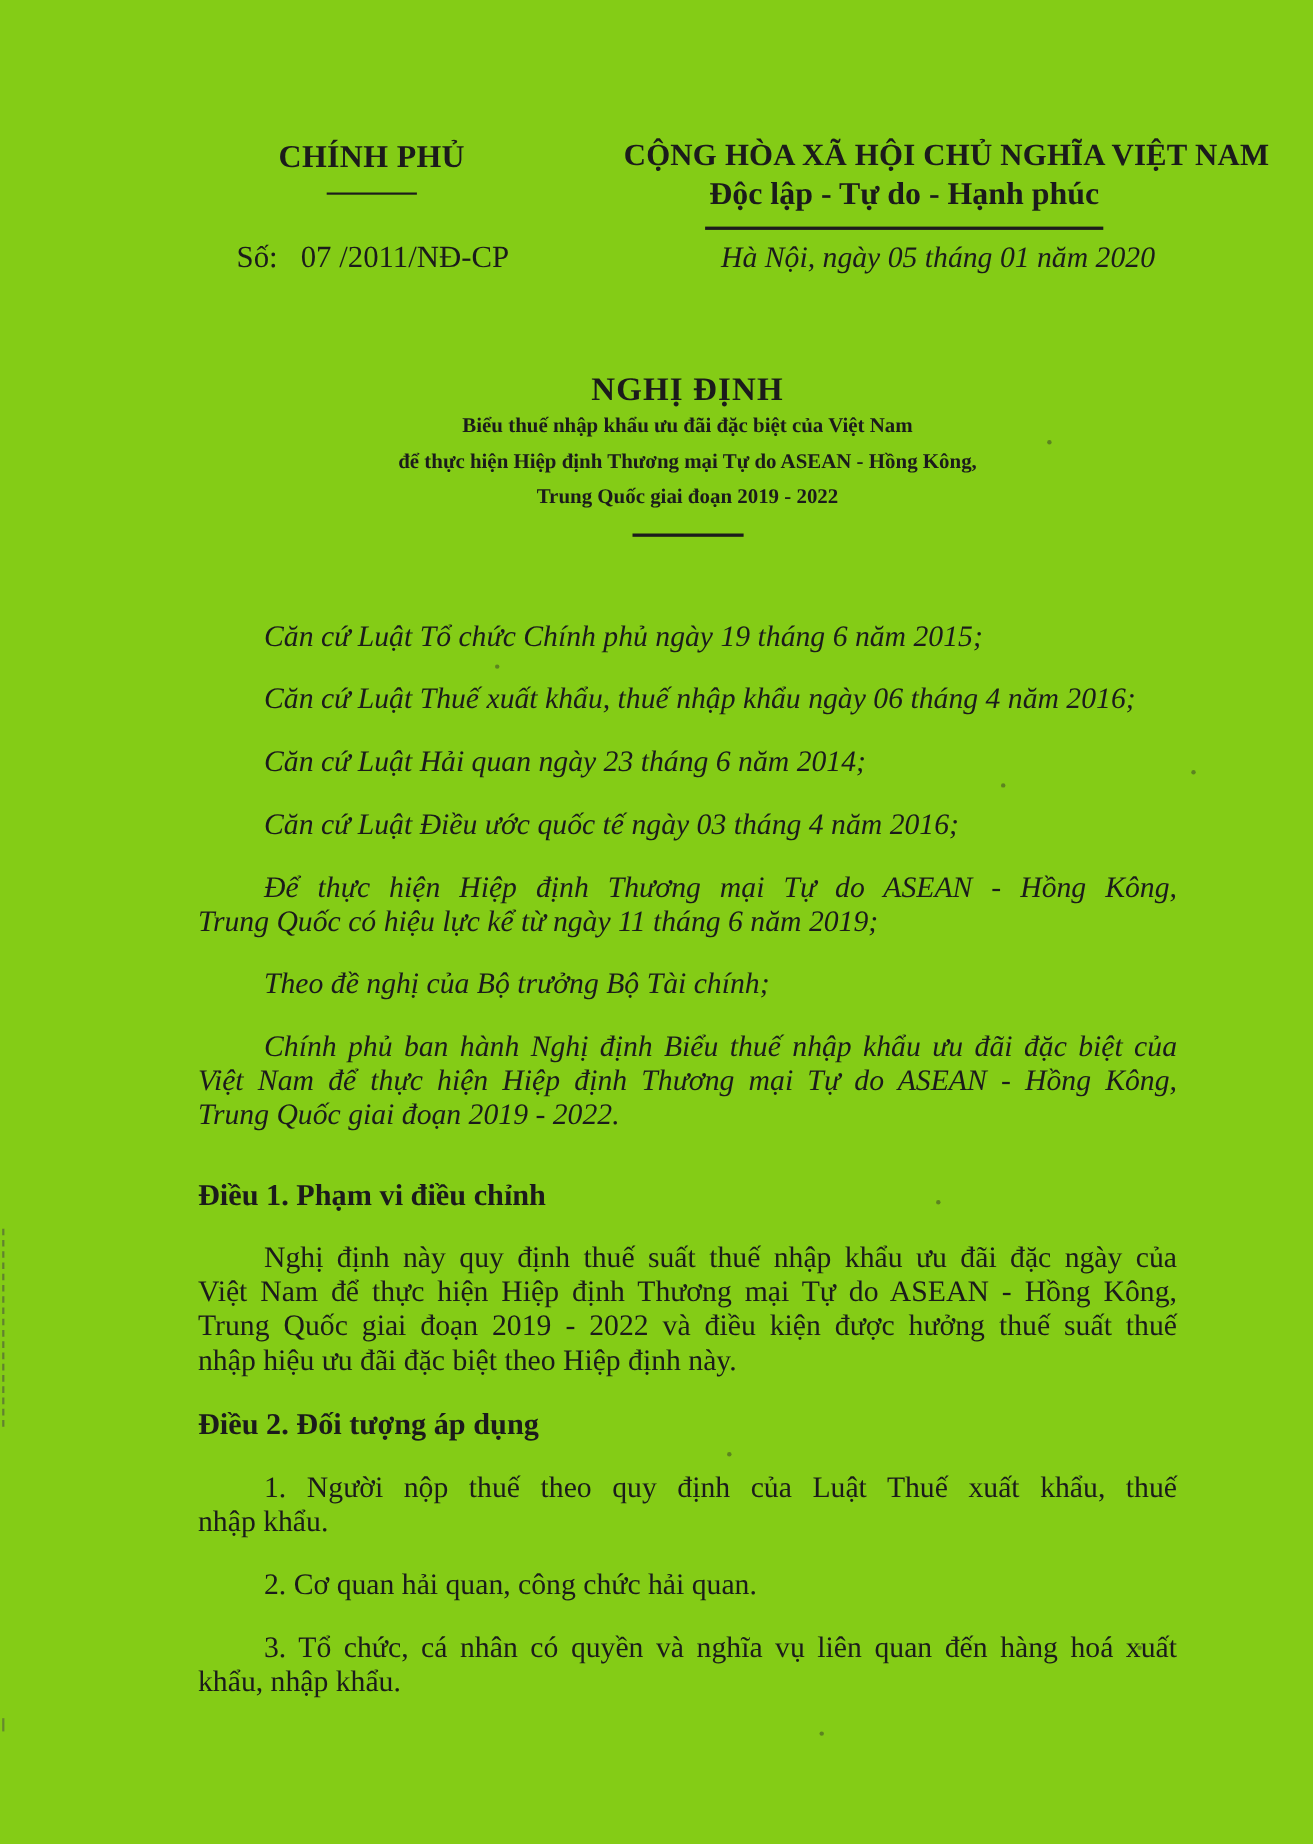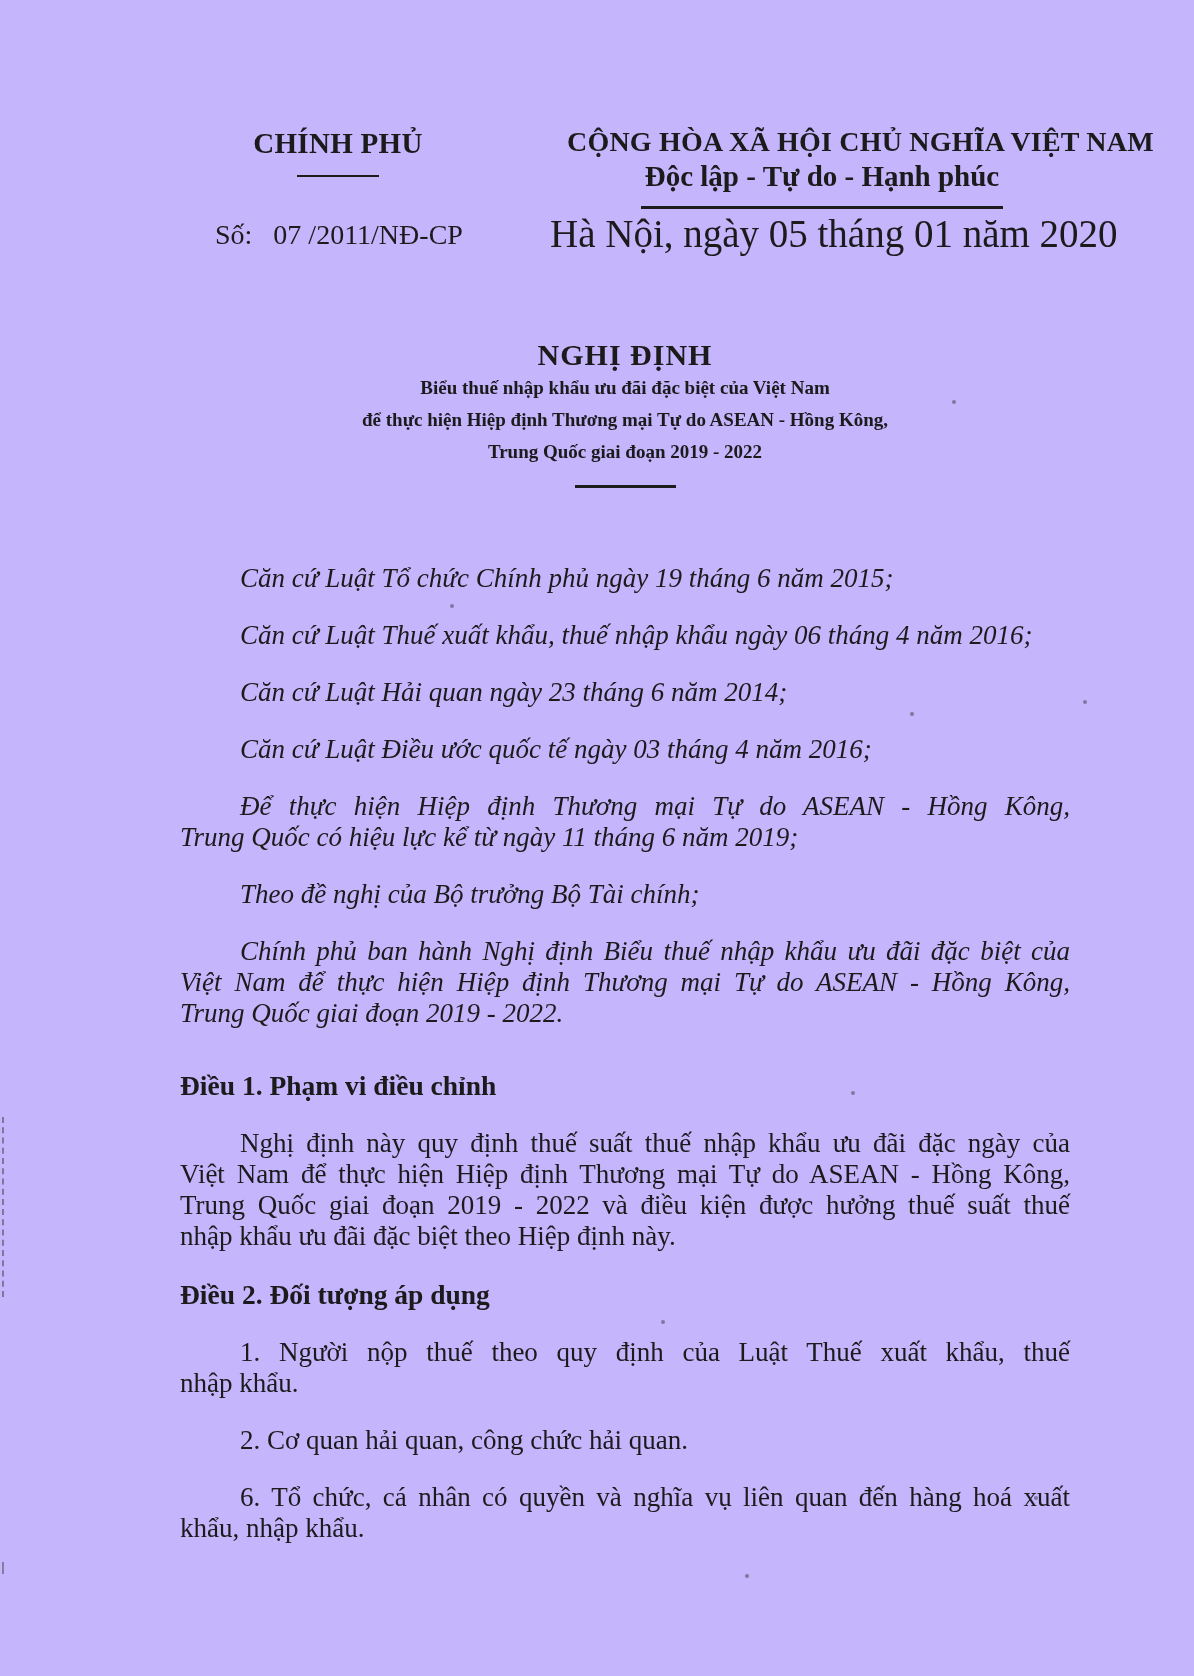--- a/index.html
+++ b/index.html
@@ -1,19 +1,19 @@
 <!DOCTYPE html>
 <html><head>
 <meta charset="utf-8">
 <style>
   html,body{margin:0;padding:0;background:#9a9a9a;}
   .page{
     position:relative;
     width:1194px;height:1676px;
-    background:#c4b5fd;
+    background:#84cc16;
     color:#1b1b1b;
     font-family:"Liberation Serif","DejaVu Serif",serif;
     overflow:hidden;
     margin:0 auto;
   }
   
   .hdr-left{
     position:absolute;left:188px;top:128px;width:300px;
     text-align:center;font-weight:bold;font-size:29px;line-height:30px;
     letter-spacing:.3px;
@@ -25,22 +25,22 @@
     text-align:center;font-weight:bold;margin-left:22px;
   }
   .nat-name{font-size:28px;line-height:32px;letter-spacing:.2px;white-space:nowrap;}
   .motto{font-size:29px;line-height:32px;margin-top:2px;}
   .rule-motto{width:362px;height:3px;margin:14px auto 0;}
   .doc-no{
     position:absolute;left:215px;top:220px;
     font-size:28px;line-height:30px;white-space:pre;
   }
   .place-date{
-    position:absolute;left:550px;top:218px;width:500px;text-align:center;
-    font-size:39px;line-height:32px;white-space:nowrap;
+    position:absolute;left:550px;top:218px;width:500px;text-align:right;
+    font-style:italic;font-size:27px;line-height:32px;white-space:nowrap;
   }
   
   .title-block{
     position:absolute;left:152px;top:338px;width:946px;
     text-align:center;font-weight:bold;
   }
   .title-kind{font-size:30px;line-height:34px;letter-spacing:1px;}
   .title-line{font-size:19px;line-height:32px;}
   .rule-title{width:101px;height:3px;margin:17px auto 0;}
   
@@ -124,33 +124,33 @@
       <div class="ln fl jl">Chính phủ ban hành Nghị định Biểu thuế nhập khẩu ưu đãi đặc biệt của</div>
       <div class="ln jl">Việt Nam để thực hiện Hiệp định Thương mại Tự do ASEAN - Hồng Kông,</div>
       <div class="ln">Trung Quốc giai đoạn 2019 - 2022.</div>
     </div>
 
     <div class="heading mt-lg">Điều 1. Phạm vi điều chỉnh</div>
     <div class="para">
       <div class="ln fl jl">Nghị định này quy định thuế suất thuế nhập khẩu ưu đãi đặc ngày của</div>
       <div class="ln jl">Việt Nam để thực hiện Hiệp định Thương mại Tự do ASEAN - Hồng Kông,</div>
       <div class="ln jl">Trung Quốc giai đoạn 2019 - 2022 và điều kiện được hưởng thuế suất thuế</div>
-      <div class="ln">nhập khẩu ưu đãi đặc biệt theo Hiệp định này.</div>
+      <div class="ln">nhập hiệu ưu đãi đặc biệt theo Hiệp định này.</div>
     </div>
 
     <div class="heading">Điều 2. Đối tượng áp dụng</div>
     <div class="para">
       <div class="ln fl jl">1. Người nộp thuế theo quy định của Luật Thuế xuất khẩu, thuế</div>
       <div class="ln">nhập khẩu.</div>
     </div>
     <div class="para">
       <div class="ln fl">2. Cơ quan hải quan, công chức hải quan.</div>
     </div>
     <div class="para">
-      <div class="ln fl jl">6. Tổ chức, cá nhân có quyền và nghĩa vụ liên quan đến hàng hoá xuất</div>
+      <div class="ln fl jl">3. Tổ chức, cá nhân có quyền và nghĩa vụ liên quan đến hàng hoá xuất</div>
       <div class="ln">khẩu, nhập khẩu.</div>
     </div>
 
   </div>
 
   <div class="artifact-dash"></div>
   <div class="artifact-dash2"></div>
   <div class="spk" style="left:952px;top:400px;"></div>
   <div class="spk" style="left:450px;top:604px;"></div>
   <div class="spk" style="left:910px;top:712px;"></div>

